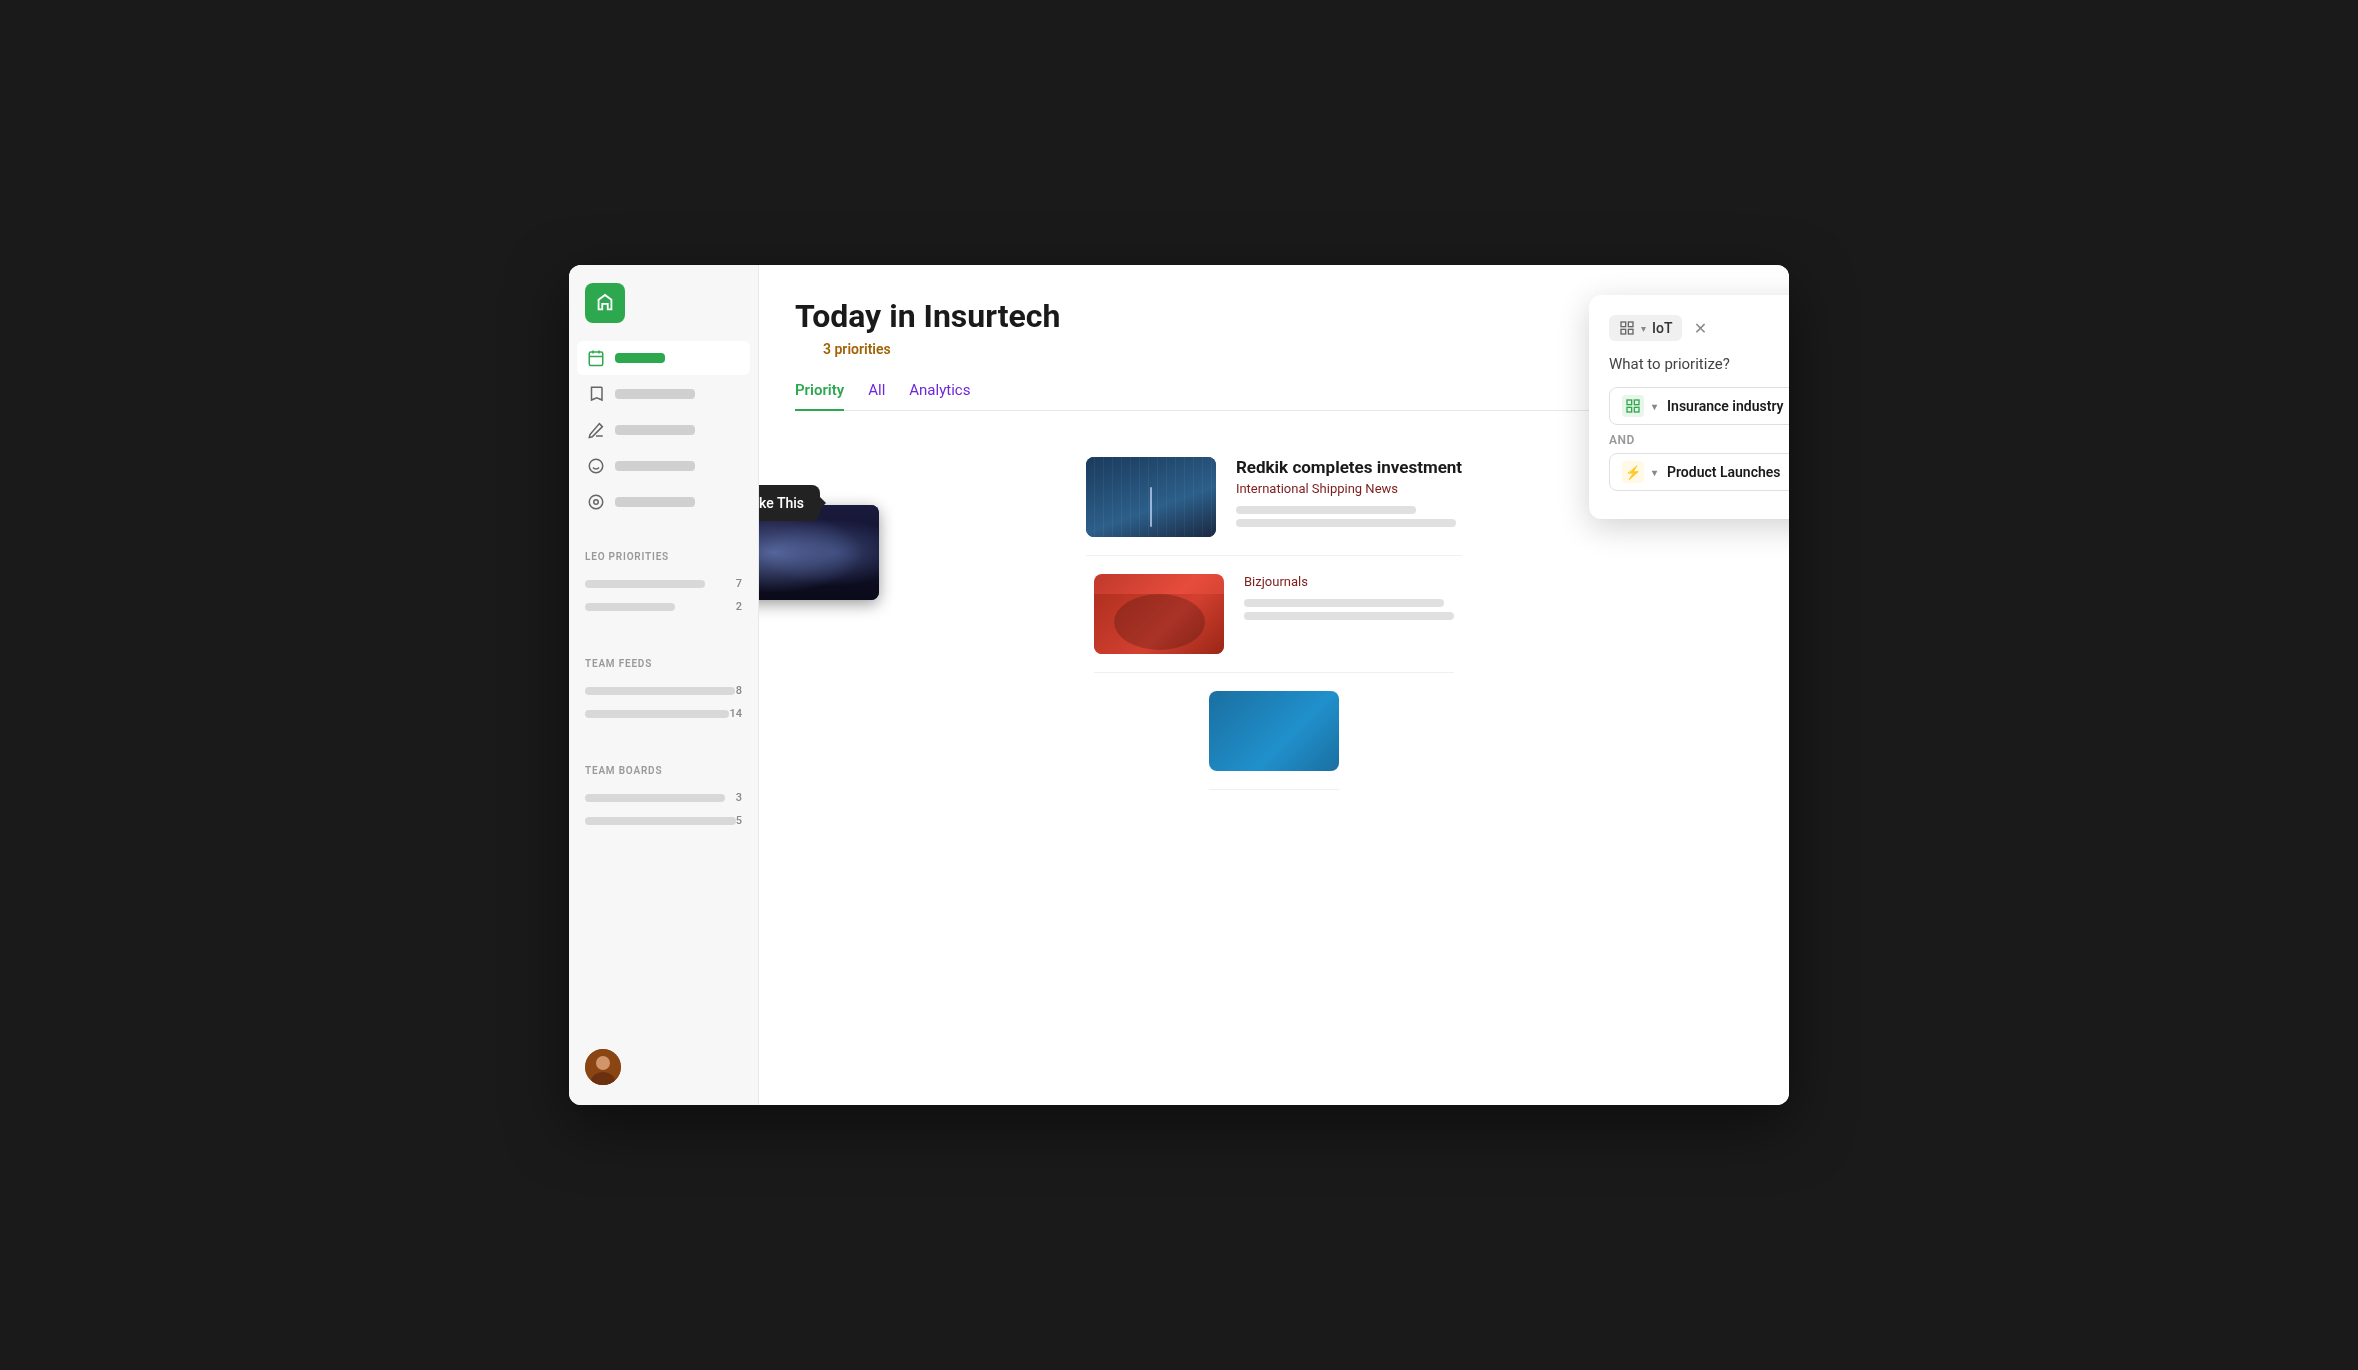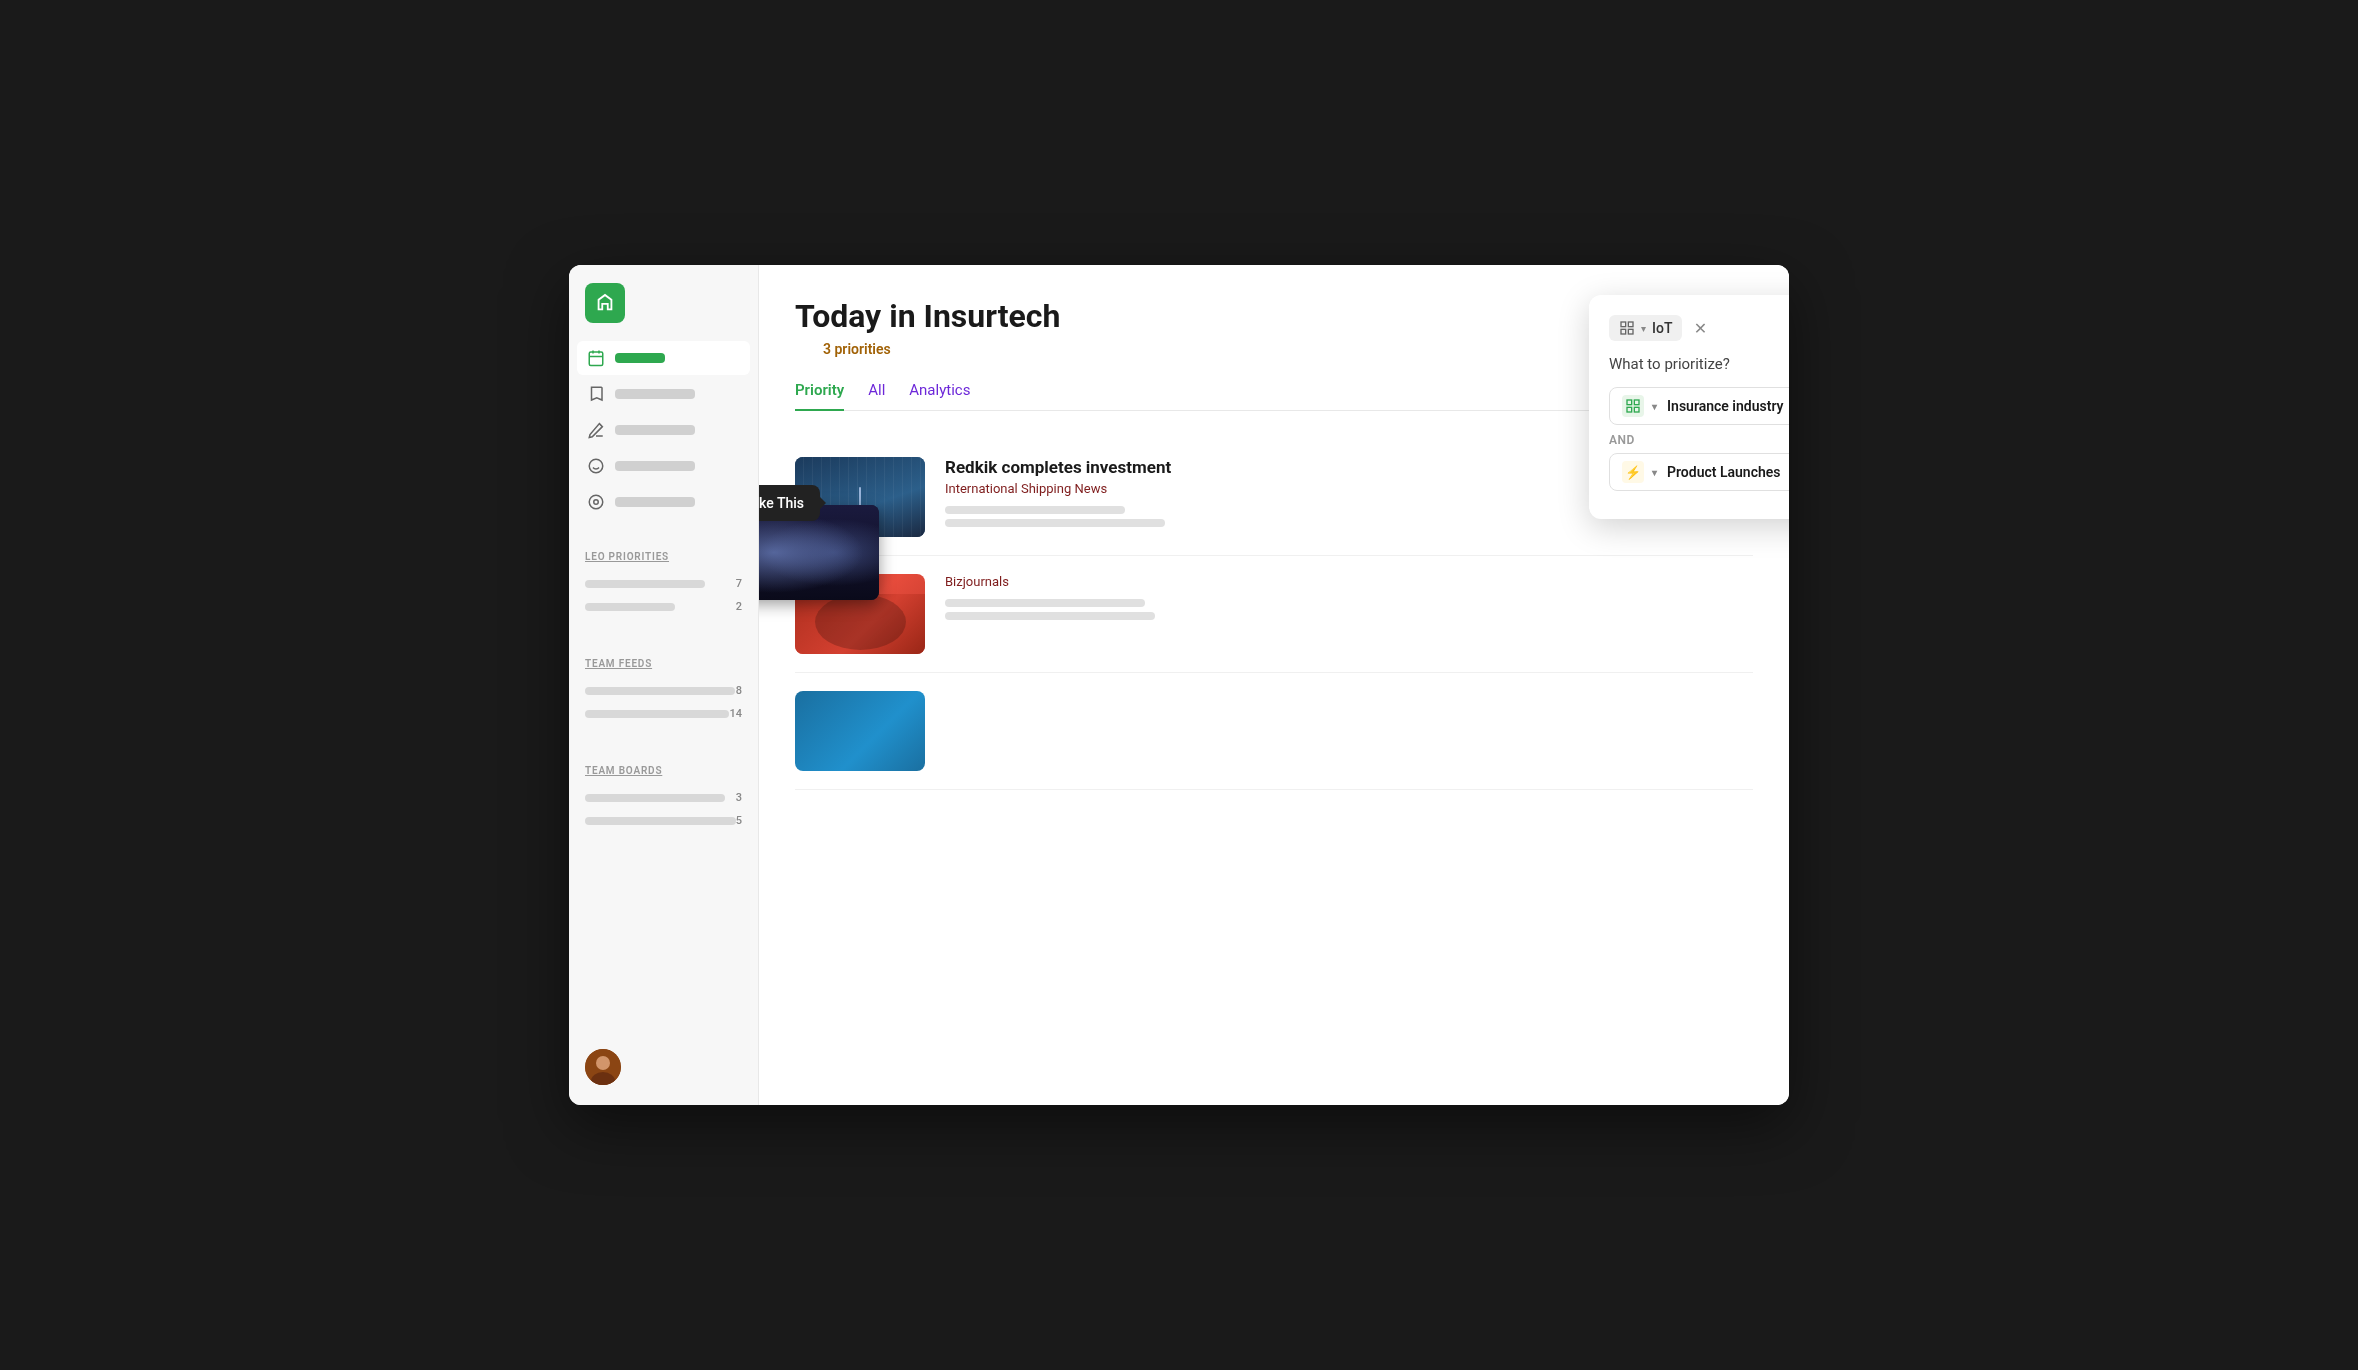--- a/index.html
+++ b/index.html
@@ -102,21 +102,20 @@
       margin-top: 16px;
     }
 
     .sidebar-section-title {
       font-size: 10px;
       font-weight: 600;
       color: #999;
       letter-spacing: 0.8px;
       text-transform: uppercase;
       margin-bottom: 10px;
-      text-decoration: underline;
     }
 
     .sidebar-feed-item {
       display: flex;
       align-items: center;
       justify-content: space-between;
       padding: 5px 0;
     }
 
     .feed-bar {
@@ -187,20 +186,21 @@
       color: #2ea84f;
       border-bottom-color: #2ea84f;
       font-weight: 600;
     }
 
     
     .article-list {
       display: flex;
       flex-direction: column;
       gap: 0;
+      align-items: center;
     }
 
     .article-item {
       display: flex;
       align-items: flex-start;
       gap: 20px;
       padding: 18px 0;
       border-bottom: 1px solid #f0f0f0;
     }
 

